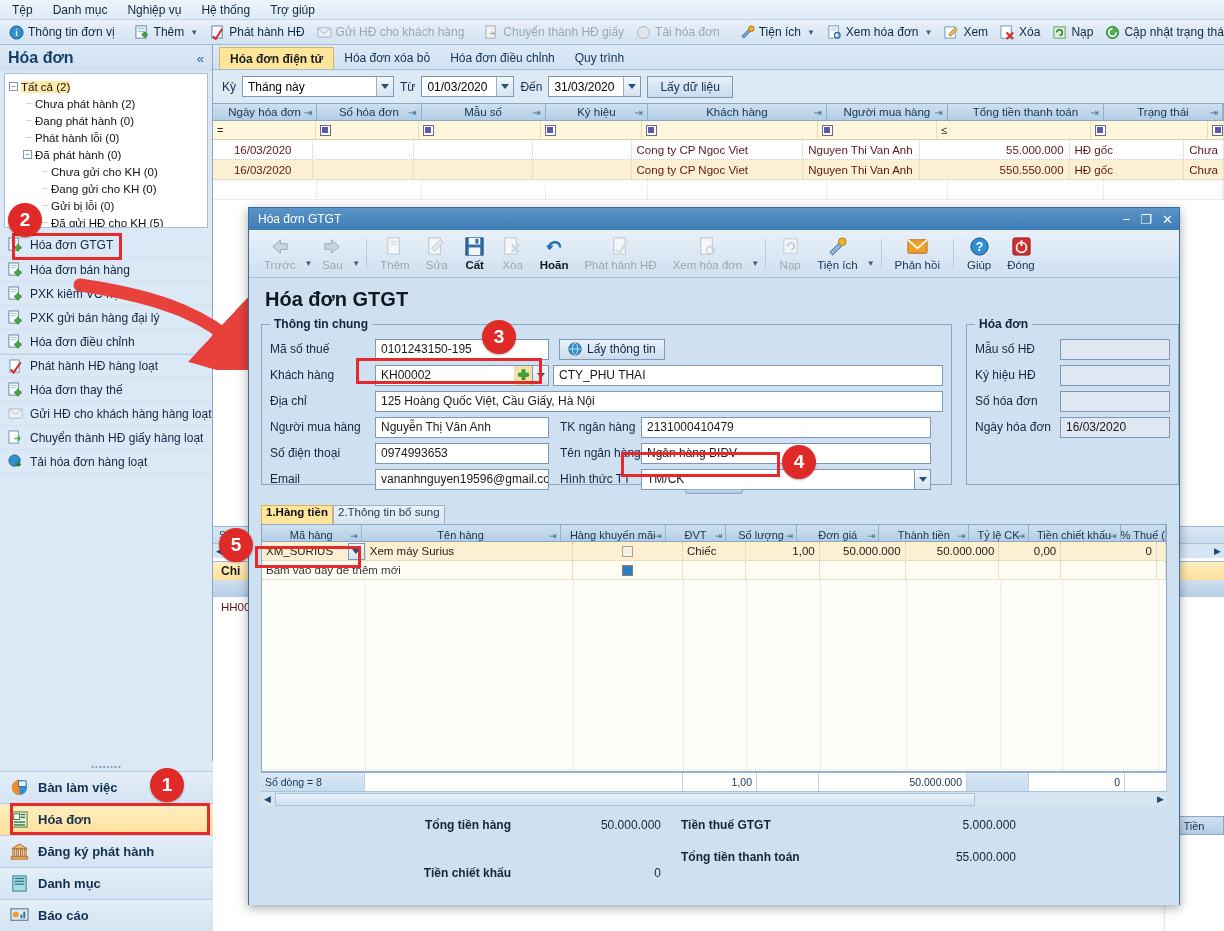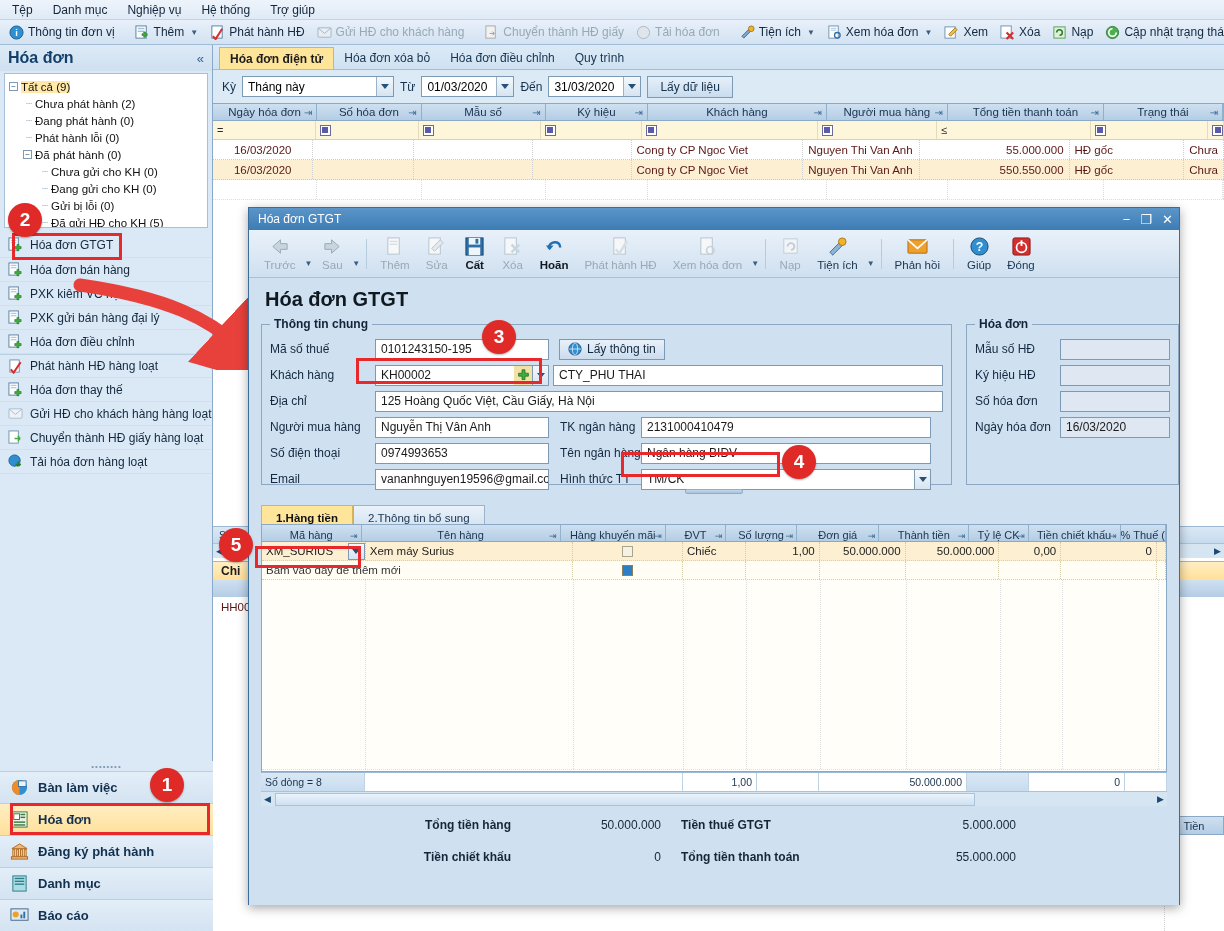--- a/index.html
+++ b/index.html
@@ -163,21 +163,21 @@
                 background: linear-gradient(to bottom,#e8f1fa,#cbdcee); border: 1px solid #7d9ab5;
                 font-size: 12px; color: #13293f; }
 
   .redbox { position: absolute; border: 3px solid #e8292b; pointer-events: none; }
   .badge { position: absolute; width: 34px; height: 34px; border-radius: 50%; background: #e02a27;
            color: #fff; font-weight: bold; font-size: 19px; display: flex; align-items: center; justify-content: center;
            box-shadow: 0 1px 2px rgba(0,0,0,.3); }
 
   
   .dtabs { display: flex; align-items: flex-end; height: 19px; margin-top: 8px; }
-  .dtab { height: 19px; padding: 0 14px; display: flex; align-items: flex-end; font-size: 11.5px;
+  .dtab { height: 19px; padding: 0 4px; display: flex; align-items: flex-start; font-size: 11.5px;
           border: 1px solid #9ab3ca; border-bottom: none; background: linear-gradient(to bottom,#eaf2fa,#d7e5f2); color:#18334d; }
   .dtab.active { background: #ffe59a; border-color: #d9b45e; font-weight: bold; color: #111; }
   .dgrid { border: 1px solid #8aa9c6; background: #fff; height: 248px; overflow: hidden; }
   .dghead { display: flex; height: 17px; background: linear-gradient(to bottom,#cfe0f0,#b4cde5); border-bottom: 1px solid #8aa9c6; }
   .dgh { display: flex; align-items: flex-end; justify-content: center; position: relative; font-size: 11px;
          color: #17334f; border-right: 1px solid #93b2ce; white-space: nowrap; }
   .dgh .pin { position: absolute; right: 3px; font-size: 9px; color: #3f6c96; }
   .dgrow { display: flex; height: 19px; font-size: 11.5px; color: #222; background: #fdf0d2; border-bottom: 1px dotted #d8cfa8; }
   .dgrow.white { background: #fffdf4; }
   .dgc { border-right: 1px dotted #d5cda9; display: flex; align-items: center; padding: 0 4px; white-space: nowrap; }
@@ -339,21 +339,21 @@
 
   <div class="leftpanel">
     <div class="lp-title">
       <span class="t">Hóa đơn</span>
       <span class="chev">«</span>
     </div>
 
     <div class="tree">
       <div class="tnode" style="padding-left:2px">
         <span class="tbox">−</span>
-        <span class="tlabel hl">Tất cả (9)</span>
+        <span class="tlabel hl">Tất cả (2)</span>
       </div>
       <div class="tnode" style="padding-left:16px">
         <span class="tdash">┈</span>
         <span class="tlabel">Chưa phát hành (2)</span>
       </div>
       <div class="tnode" style="padding-left:16px">
         <span class="tdash">┈</span>
         <span class="tlabel">Đang phát hành (0)</span>
       </div>
       <div class="tnode" style="padding-left:16px">
@@ -1099,21 +1099,21 @@
       </div>
 
       <div class="dhscroll" style="position:relative">
         <span style="position:relative;z-index:2">◀</span>
         <div class="dhthumb"></div>
         <span style="position:relative;z-index:2">▶</span>
       </div>
 
       <div class="totals">
         <div style="width:420px">
-          <div style="display:flex;margin-bottom:18px">
+          <div style="display:flex;margin-bottom:34px">
             <span class="tlbl" style="width:250px;text-align:right">Tổng tiền hàng</span>
             <span class="tval" style="width:150px;text-align:right">50.000.000</span>
           </div>
           <div style="display:flex">
             <span class="tlbl" style="width:250px;text-align:right">Tiền chiết khấu</span>
             <span class="tval" style="width:150px;text-align:right">0</span>
           </div>
         </div>
         <div style="width:420px">
           <div style="display:flex;margin-bottom:18px">

